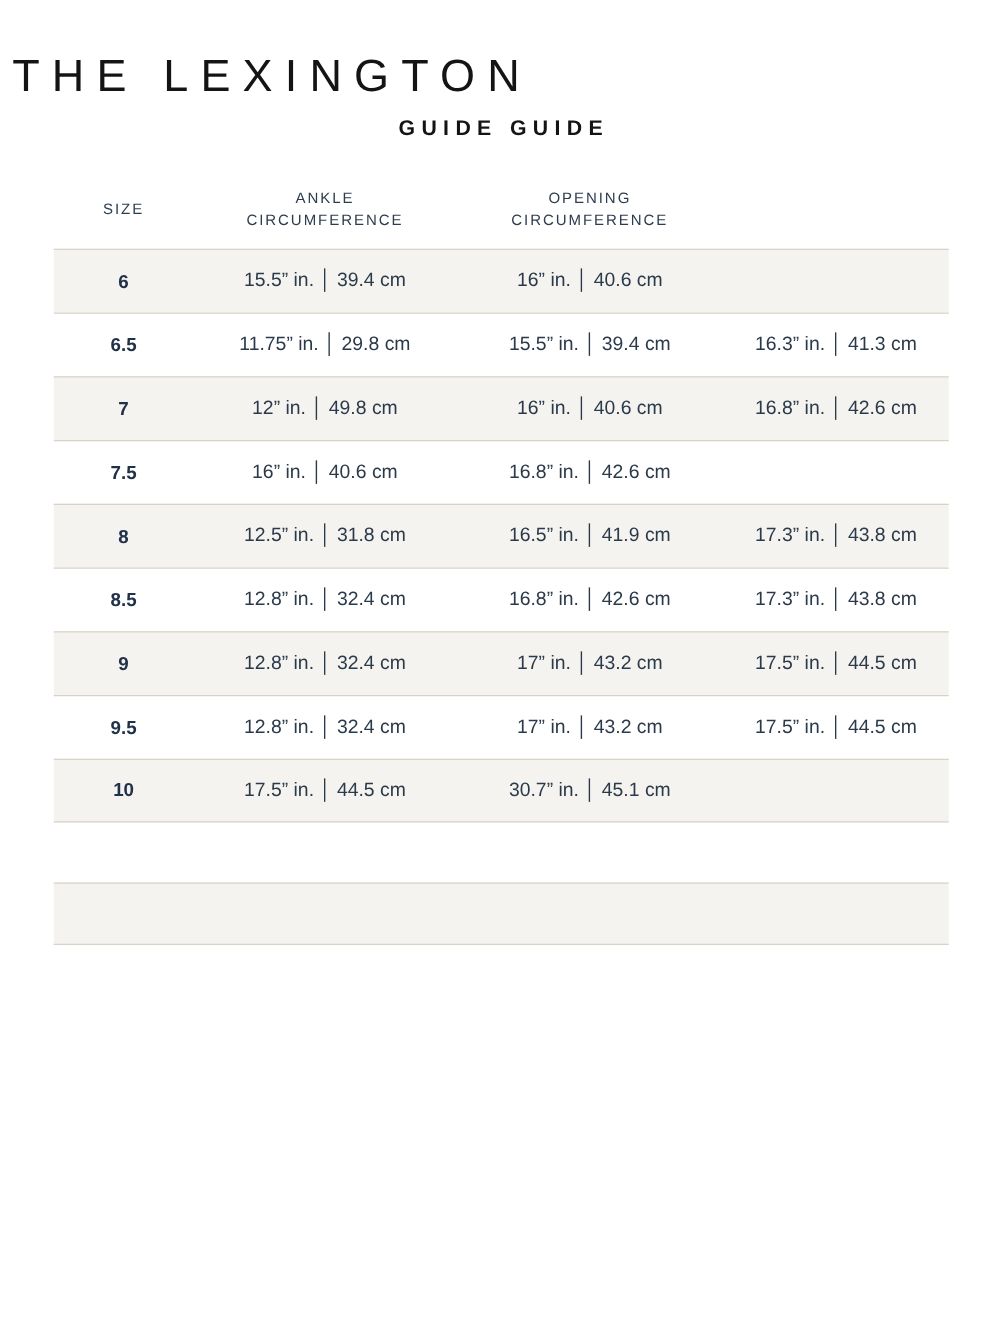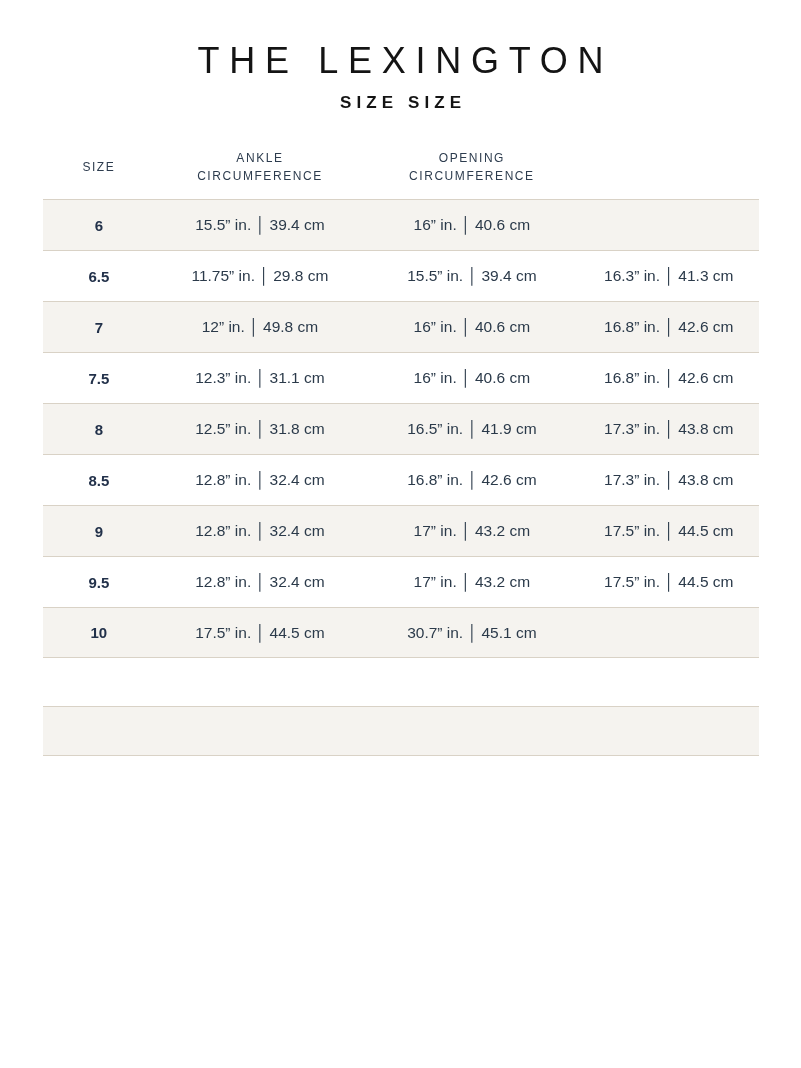--- a/index.html
+++ b/index.html
@@ -13,21 +13,20 @@
     overflow: hidden;
   }
   .page {
     width: 801px;
     height: 1068px;
     padding-top: 40px;
     background: #ffffff;
   }
   .title {
     margin: 0;
-    text-align: center;
     font-size: 36px;
     line-height: 41px;
     font-weight: 500;
     letter-spacing: 0.27em;
     text-indent: 0.27em;
     color: var(--title, #141414);
   }
   .subtitle {
     margin: 12px 0 0 0;
     text-align: center;
@@ -87,21 +86,21 @@
     border-top: 1px solid var(--divider, #d9d2c6);
     border-bottom: 1px solid var(--divider, #d9d2c6);
   }
 </style>
 </head>
 <body>
 
 <div class="page">
 
   <h1 class="title">THE LEXINGTON</h1>
-  <h2 class="subtitle">SIZE SIZE</h2>
+  <h2 class="subtitle">GUIDE GUIDE</h2>
 
   <div class="table">
 
     <div class="grid-row thead">
       <div class="hcell">
         <span>SIZE</span>
 
       </div>
       <div class="hcell">
         <span>ANKLE</span>
@@ -126,21 +125,20 @@
         <div class="cell">16.3” in. │ 41.3 cm</div>
       </div>
       <div class="grid-row row">
         <div class="cell size">7</div>
         <div class="cell">12” in. │ 49.8 cm</div>
         <div class="cell">16” in. │ 40.6 cm</div>
         <div class="cell">16.8” in. │ 42.6 cm</div>
       </div>
       <div class="grid-row row">
         <div class="cell size">7.5</div>
-        <div class="cell">12.3” in. │ 31.1 cm</div>
         <div class="cell">16” in. │ 40.6 cm</div>
         <div class="cell">16.8” in. │ 42.6 cm</div>
       </div>
       <div class="grid-row row">
         <div class="cell size">8</div>
         <div class="cell">12.5” in. │ 31.8 cm</div>
         <div class="cell">16.5” in. │ 41.9 cm</div>
         <div class="cell">17.3” in. │ 43.8 cm</div>
       </div>
       <div class="grid-row row">

